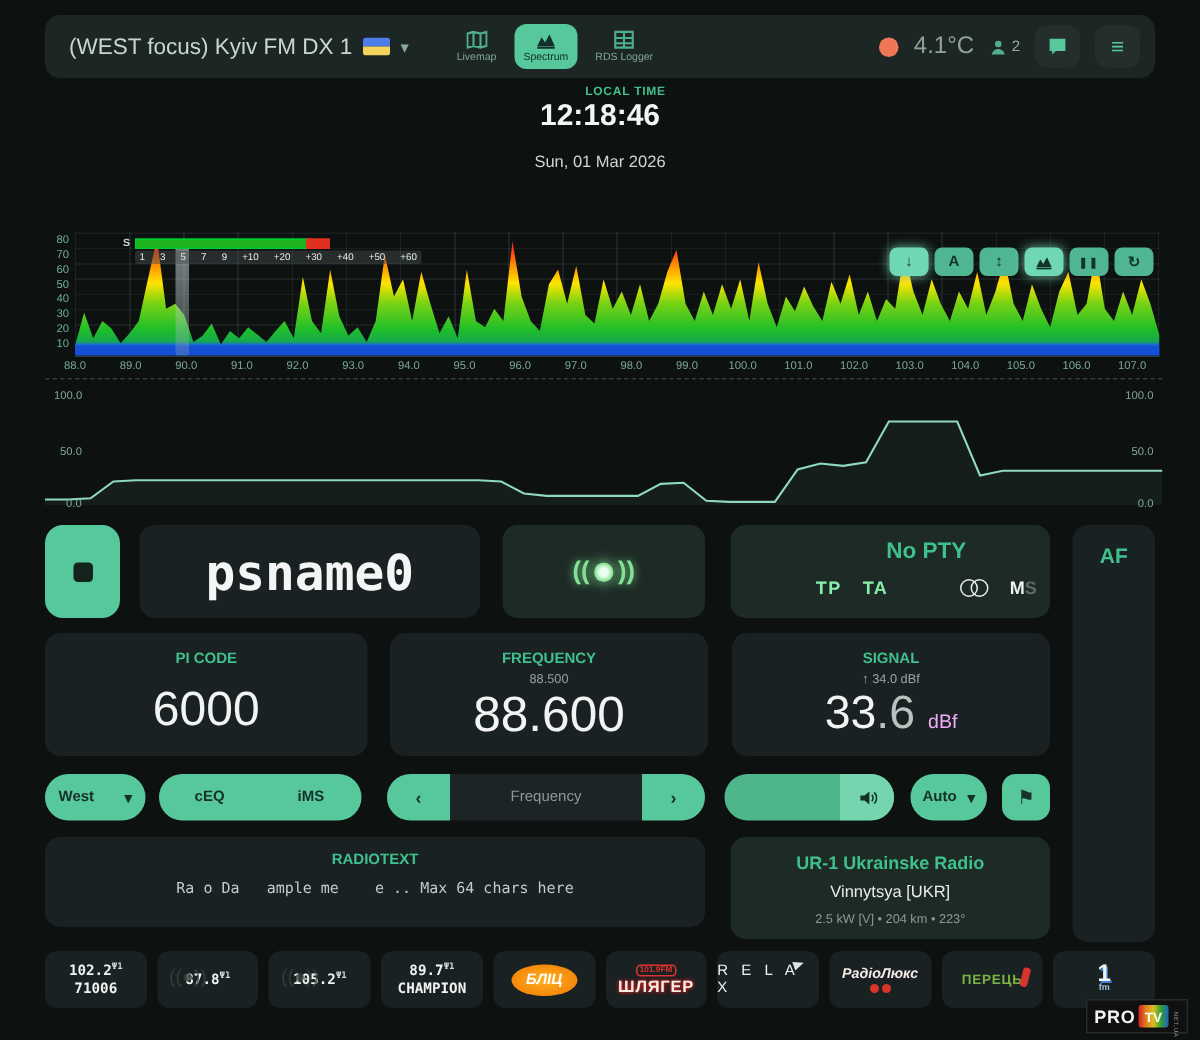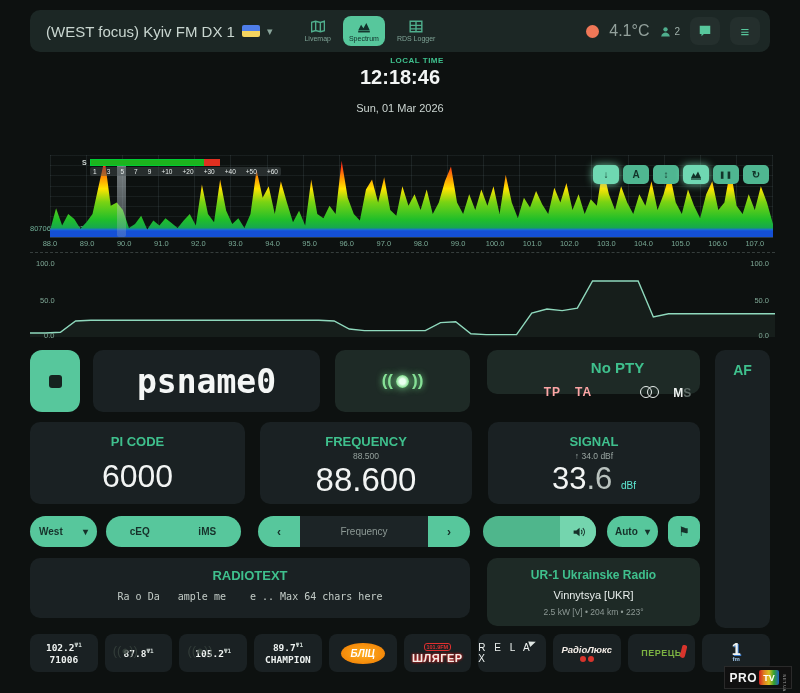--- a/index.html
+++ b/index.html
@@ -28,21 +28,21 @@
   .burger{font-size:15px;font-weight:bold;}
 
   
   .clock{left:0;top:56px;width:800px;text-align:center;}
   .clock .l{color:#3fc08d;font-size:8px;font-weight:bold;letter-spacing:.5px;margin-left:34px;}
   .clock .t{color:#f2f5f4;font-size:20px;font-weight:bold;margin-top:1px;}
   .clock .d{color:#ccd6d2;font-size:11px;margin-top:13px;}
 
   
   .spec-wrap{left:30px;top:153px;width:745px;height:96px;}
-  .spec-y{position:absolute;left:0;top:2px;width:16px;height:78px;display:flex;flex-direction:row;
+  .spec-y{position:absolute;left:0;top:2px;width:16px;height:78px;display:flex;flex-direction:column;
           justify-content:space-between;align-items:flex-end;color:#6fae97;font-size:7.5px;}
   .spec-plot{position:absolute;left:20px;top:2px;width:723px;height:82px;border-bottom:1px solid #2a3a47;
     background-image:repeating-linear-gradient(to right,rgba(160,190,200,.10) 0 1px,transparent 1px 36.1px),
                      repeating-linear-gradient(to bottom,rgba(160,190,200,.08) 0 1px,transparent 1px 10.2px);}
   .spec-svg{position:absolute;left:0;bottom:0;width:100%;height:100%;}
   .spec-x{position:absolute;left:20px;top:86px;width:723px;display:flex;justify-content:space-between;
           color:#78a894;font-size:7.5px;}
   .spec-x span{width:36px;text-align:center;margin-left:-18px;}
   .tuned-marker{position:absolute;left:67px;top:8px;width:9px;height:74px;border-radius:2px;
      background:linear-gradient(to bottom,rgba(215,225,230,.55),rgba(150,165,175,.28));}
@@ -72,41 +72,41 @@
 
   .rec-btn{left:30px;top:350px;width:50px;height:62px;background:#57c79c;border-radius:12px;
            display:flex;align-items:center;justify-content:center;}
   .rec-inner{width:13px;height:13px;background:#15231f;border-radius:3px;}
   .ps-card{left:93px;top:350px;width:227px;height:62px;display:flex;align-items:center;justify-content:center;}
   .ps-card .ps{font-family:"DejaVu Sans Mono",monospace;font-size:33px;font-weight:bold;color:#f4f6f5;}
   .st-card{left:335px;top:350px;width:135px;height:62px;display:flex;align-items:center;justify-content:center;gap:2px;}
   .st-arc{color:#86e096;font-size:17px;font-weight:bold;text-shadow:0 0 6px rgba(120,230,140,.9);}
   .st-dot{width:13px;height:13px;border-radius:50%;background:radial-gradient(circle,#eafff0 0 30%,#7edd8a 70%);
           box-shadow:0 0 9px rgba(130,235,150,.95);margin:0 1px;}
-  .pty-card{left:487px;top:350px;width:213px;height:44px;padding-top:9px;text-align:center;padding-left:48px;}
+  .pty-card{left:487px;top:350px;width:213px;height:62px;padding-top:9px;text-align:center;padding-left:48px;}
   .pty-card .pty{font-size:15px;}
   .pty-flags{margin-top:7px;display:flex;justify-content:center;align-items:center;gap:14px;}
-  .pty-flags .dim{color:#fca5a5;font-size:12px;font-weight:bold;letter-spacing:1px;}
+  .pty-flags .dim{color:#86efac;font-size:12px;font-weight:bold;letter-spacing:1px;}
   .stereo-ic{display:inline-flex;}
   .stereo-ic i{width:10px;height:10px;border:1.6px solid #e8eeec;border-radius:50%;display:inline-block;}
   .stereo-ic i+i{margin-left:-5px;}
   .ms .m{color:#eef2f0;font-weight:bold;font-size:12px;}
   .ms .s{color:#5d6a66;font-weight:bold;font-size:12px;}
 
   .pi-card{left:30px;top:422px;width:215px;height:82px;text-align:center;padding-top:12px;}
   .fq-card{left:260px;top:422px;width:212px;height:82px;text-align:center;padding-top:12px;}
   .sg-card{left:488px;top:422px;width:212px;height:82px;text-align:center;padding-top:12px;}
-  .card-h{font-size:13px;}
+  .card-h{font-size:10px;}
   .big-val{color:#f2f4f3;font-size:32px;font-weight:400;margin-top:9px;}
   .fq-sub{color:#94a09c;font-size:8.5px;margin-top:2px;}
   .fq-val{color:#f2f4f3;font-size:33px;margin-top:0px;}
   .sg-sub{color:#9aa6a2;font-size:8.5px;margin-top:2px;}
   .sg-val{color:#f2f4f3;font-size:31px;}
   .sg-val .dec{color:#b9c2be;}
-  .sg-val .unit{color:#5eead4;font-size:10px;}
+  .sg-val .unit{color:#f0abfc;font-size:13px;}
 
   
   .mint{background:#57c79c;color:#16312a;}
   .pill{border-radius:16px;height:31px;display:flex;align-items:center;justify-content:center;
         font-size:10px;font-weight:bold;box-sizing:border-box;}
   .west{left:30px;top:516px;width:67px;justify-content:space-between;padding:0 9px;text-align:right;}
   .eqims{left:106px;top:516px;width:135px;}
   .eqims span{flex:1;text-align:center;}
   .tuner{left:258px;top:516px;width:212px;height:31px;display:flex;}
   .tuner .tbtn{width:42px;background:#57c79c;color:#16312a;display:flex;align-items:center;

